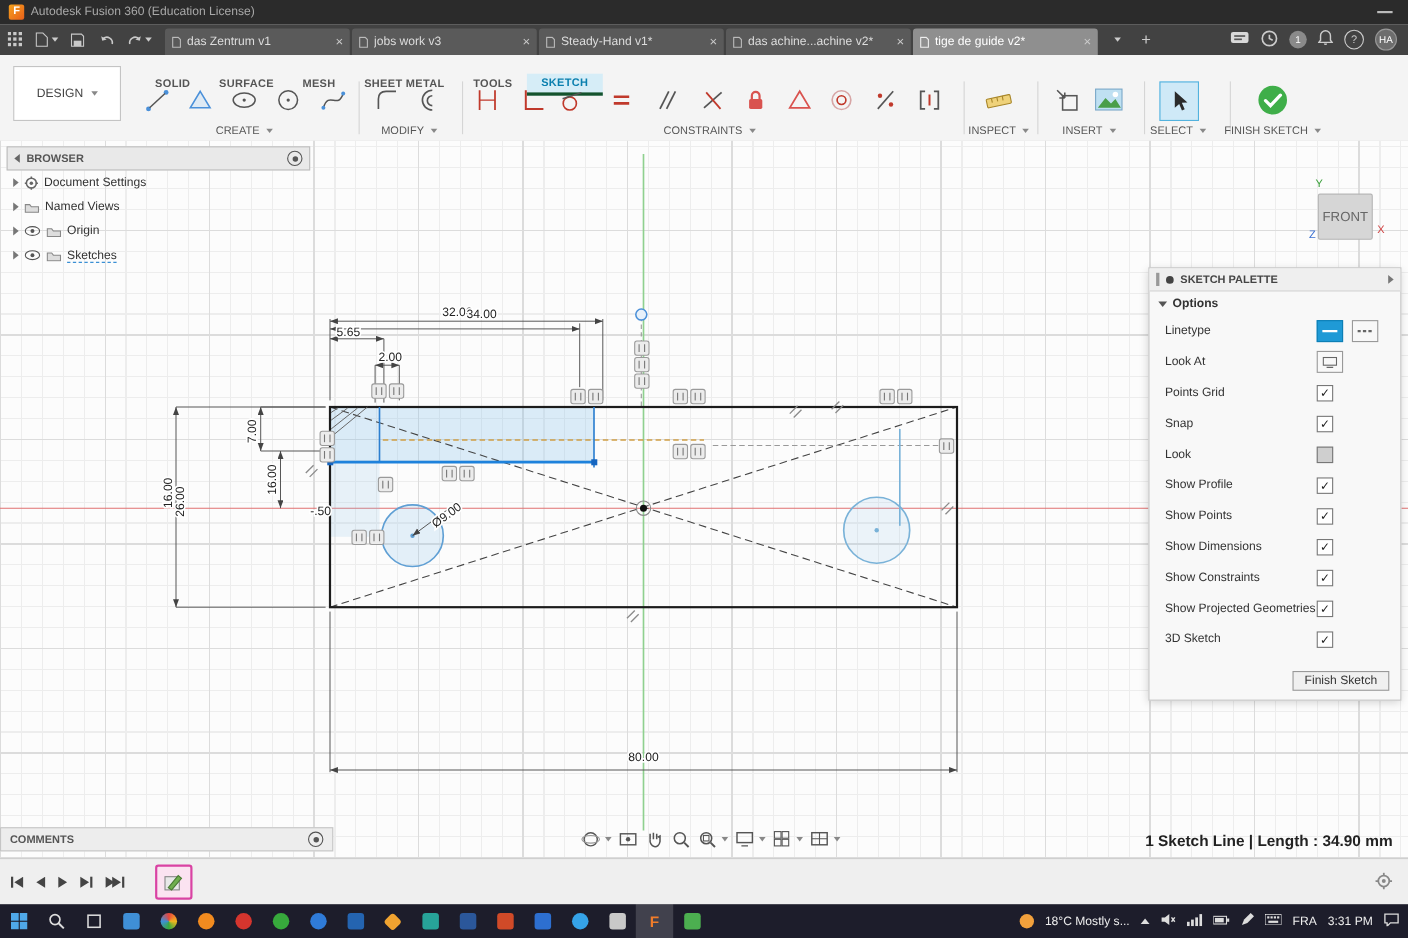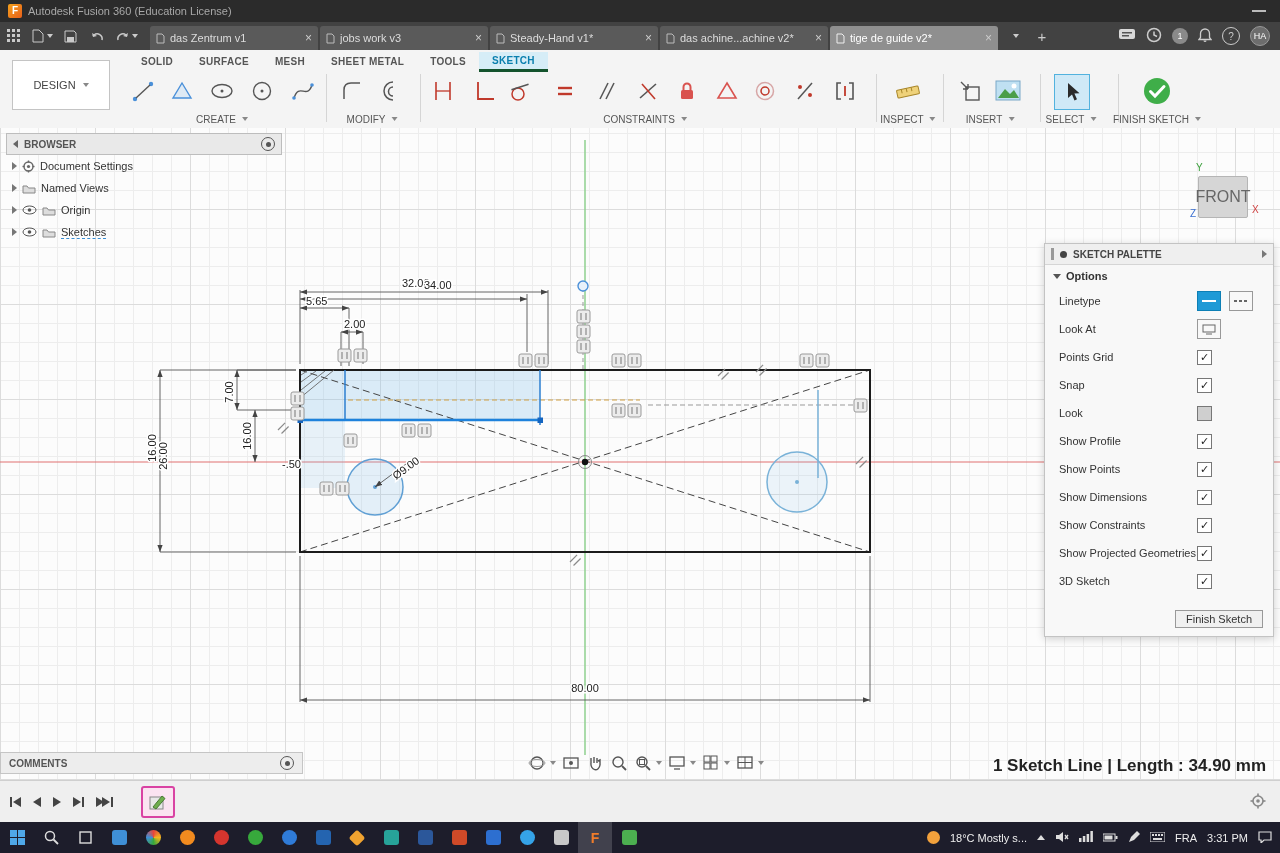--- a/index.html
+++ b/index.html
@@ -32,21 +32,21 @@
   .avatar{width:18px;height:18px;border-radius:50%;background:#6d6d6d;border:1px solid #999;
           color:#fff;font-size:9px;display:flex;align-items:center;justify-content:center;}
   .helpc{width:16px;height:16px;border-radius:50%;border:1.5px solid #ccc;color:#ccc;font-size:10px;
          display:flex;align-items:center;justify-content:center;}
   
   .ribbon{position:absolute;left:0;top:50px;width:1280px;height:78px;background:#f4f4f4;
           border-bottom:1px solid #c9c9c9;}
   .designbtn{position:absolute;left:12px;top:10px;width:96px;height:48px;background:#fff;
              border:1px solid #c4c4c4;display:flex;align-items:center;justify-content:center;
              font-size:11px;color:#444;gap:4px;}
-  .wtabs{position:absolute;left:128px;top:2px;height:20px;display:flex;}
+  .wtabs{position:absolute;left:128px;top:17px;height:20px;display:flex;}
   .wtab{padding:0 13px;line-height:20px;font-size:10px;font-weight:bold;color:#555;letter-spacing:.3px;}
   .wtab.active{background:#d6edf7;color:#0a7fae;border-bottom:3px solid #14532d;line-height:17px;}
   .ric{position:absolute;top:24px;width:34px;height:34px;display:flex;align-items:center;justify-content:center;}
   .ric.active-tool{background:#cfe9f7;border:1px solid #52b2de;}
   .rsep{position:absolute;top:24px;width:1px;height:48px;background:#d5d5d5;}
   .rlabel{position:absolute;top:62px;height:14px;font-size:10px;color:#555;white-space:nowrap;
           display:flex;align-items:center;gap:3px;transform:translateX(-50%);}
   
   .canvas{position:absolute;left:0;top:128px;width:1280px;height:652px;background:#fcfcfc;
     background-image:
@@ -70,21 +70,21 @@
          border-right:5px solid #666;}
   .rootchip{background:#6f6f6f;color:#fff;padding:1px 7px;border-radius:2px;}
   .sketchsel{border-bottom:1px dashed #3a8fd4;}
   .radioc{width:12px;height:12px;border-radius:50%;border:1.5px solid #555;display:flex;
           align-items:center;justify-content:center;}
   .radioc i{width:5px;height:5px;border-radius:50%;background:#555;}
   .redtick{width:2px;height:11px;background:#c33;}
   
   .vcube{position:absolute;left:1194px;top:32px;width:70px;height:60px;}
   .vface{position:absolute;left:4px;top:16px;width:48px;height:40px;background:#d6d6d6;
-         border:1px solid #b5b5b5;color:#666;font-size:16px;display:flex;align-items:center;
+         border:1px solid #b5b5b5;color:#666;font-size:12px;display:flex;align-items:center;
          justify-content:center;border-radius:2px;}
   
   .palette{position:absolute;left:1044px;top:115px;width:228px;height:392px;background:#f8f8f8;
            border:1px solid #c3c3c3;box-shadow:0 2px 8px rgba(0,0,0,.18);}
   .phead{height:20px;background:#efefef;border-bottom:1px solid #d5d5d5;display:flex;
          align-items:center;gap:6px;padding:0 6px;font-size:10px;font-weight:bold;color:#444;}
   .psec{height:22px;display:flex;align-items:center;gap:5px;padding:0 8px;font-size:11px;
         font-weight:bold;color:#333;}
   .tri-d{width:0;height:0;border-left:4px solid transparent;border-right:4px solid transparent;
          border-top:5px solid #555;}
@@ -97,21 +97,21 @@
   .ltbtn{width:22px;height:18px;border:1px solid #999;display:flex;align-items:center;justify-content:center;}
   .ltbtn.sel{background:#1f9ad6;border-color:#0d7fb5;}
   .finishbtn{position:absolute;right:10px;bottom:8px;padding:2px 10px;background:#f0f0f0;
              border:1px solid #999;font-size:11px;color:#333;}
   
   .comments{position:absolute;left:0px;top:624px;width:285px;height:20px;background:#ededed;
             border:1px solid #c5c5c5;display:flex;align-items:center;gap:6px;padding:0 8px;
             font-size:10px;font-weight:bold;color:#555;}
   .navbar{position:absolute;left:528px;top:624px;height:22px;display:flex;align-items:center;gap:6px;}
   .nbtn{display:flex;align-items:center;gap:1px;}
-  .statusinfo{position:absolute;right:14px;top:628px;font-size:17px;font-weight:bold;color:#222;}
+  .statusinfo{position:absolute;right:14px;top:628px;font-size:14px;font-weight:bold;color:#222;}
   
   .timeline{position:absolute;left:0;top:780px;width:1280px;height:42px;background:#efefef;
             border-top:1px solid #cfcfcf;display:flex;align-items:center;}
   .pb{display:flex;align-items:center;margin-left:10px;gap:12px;}
   .pbtn{display:flex;align-items:center;gap:1px;cursor:pointer;}
   .tl{width:0;height:0;border-top:5px solid transparent;border-bottom:5px solid transparent;
       border-right:8px solid #444;}
   .tr{width:0;height:0;border-top:5px solid transparent;border-bottom:5px solid transparent;
       border-left:8px solid #444;}
   .vbar{width:2px;height:10px;background:#444;}

